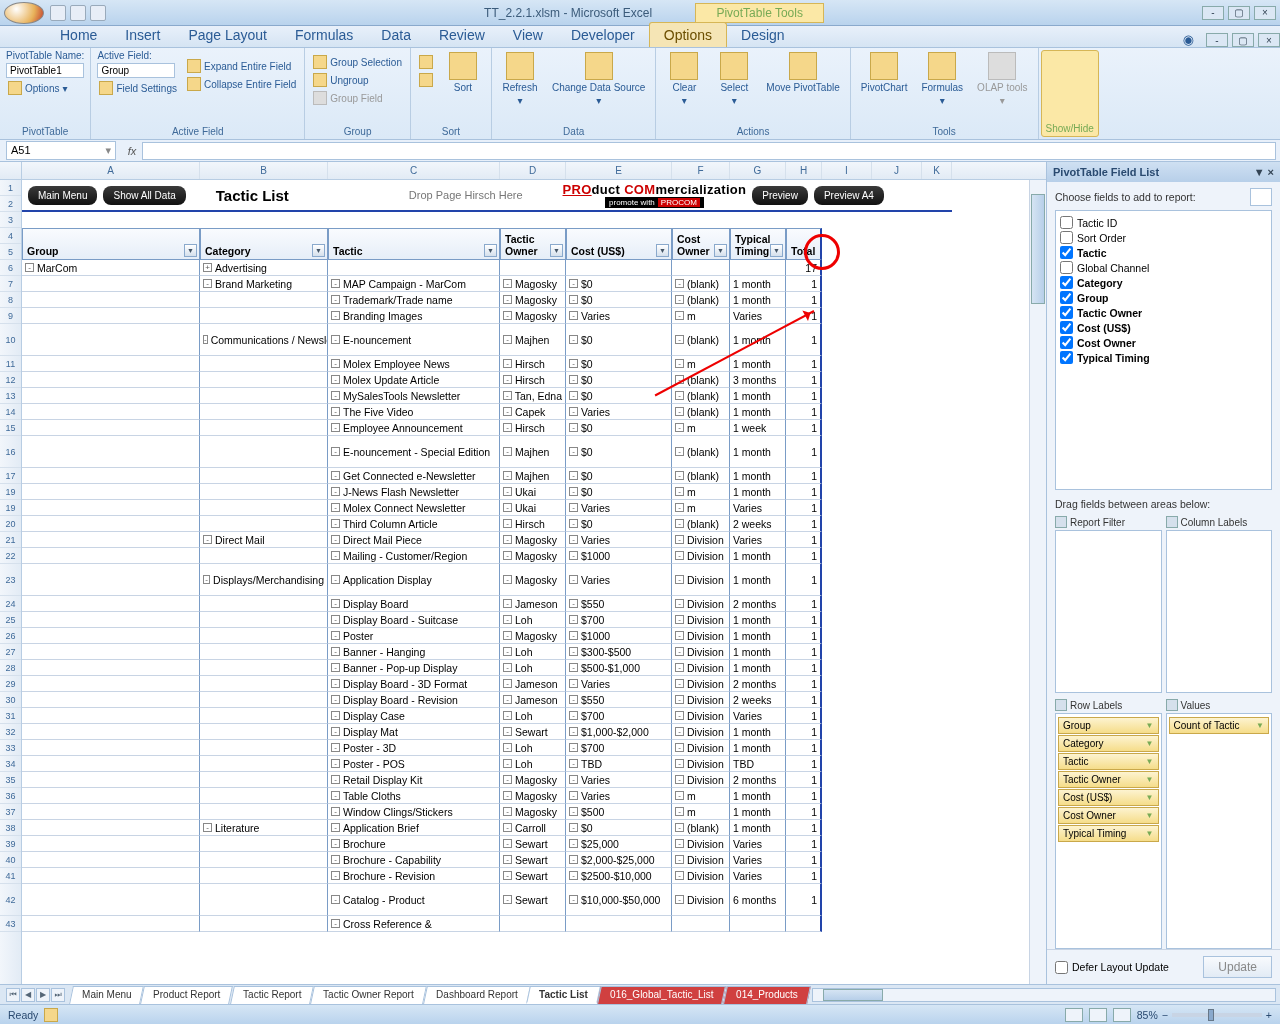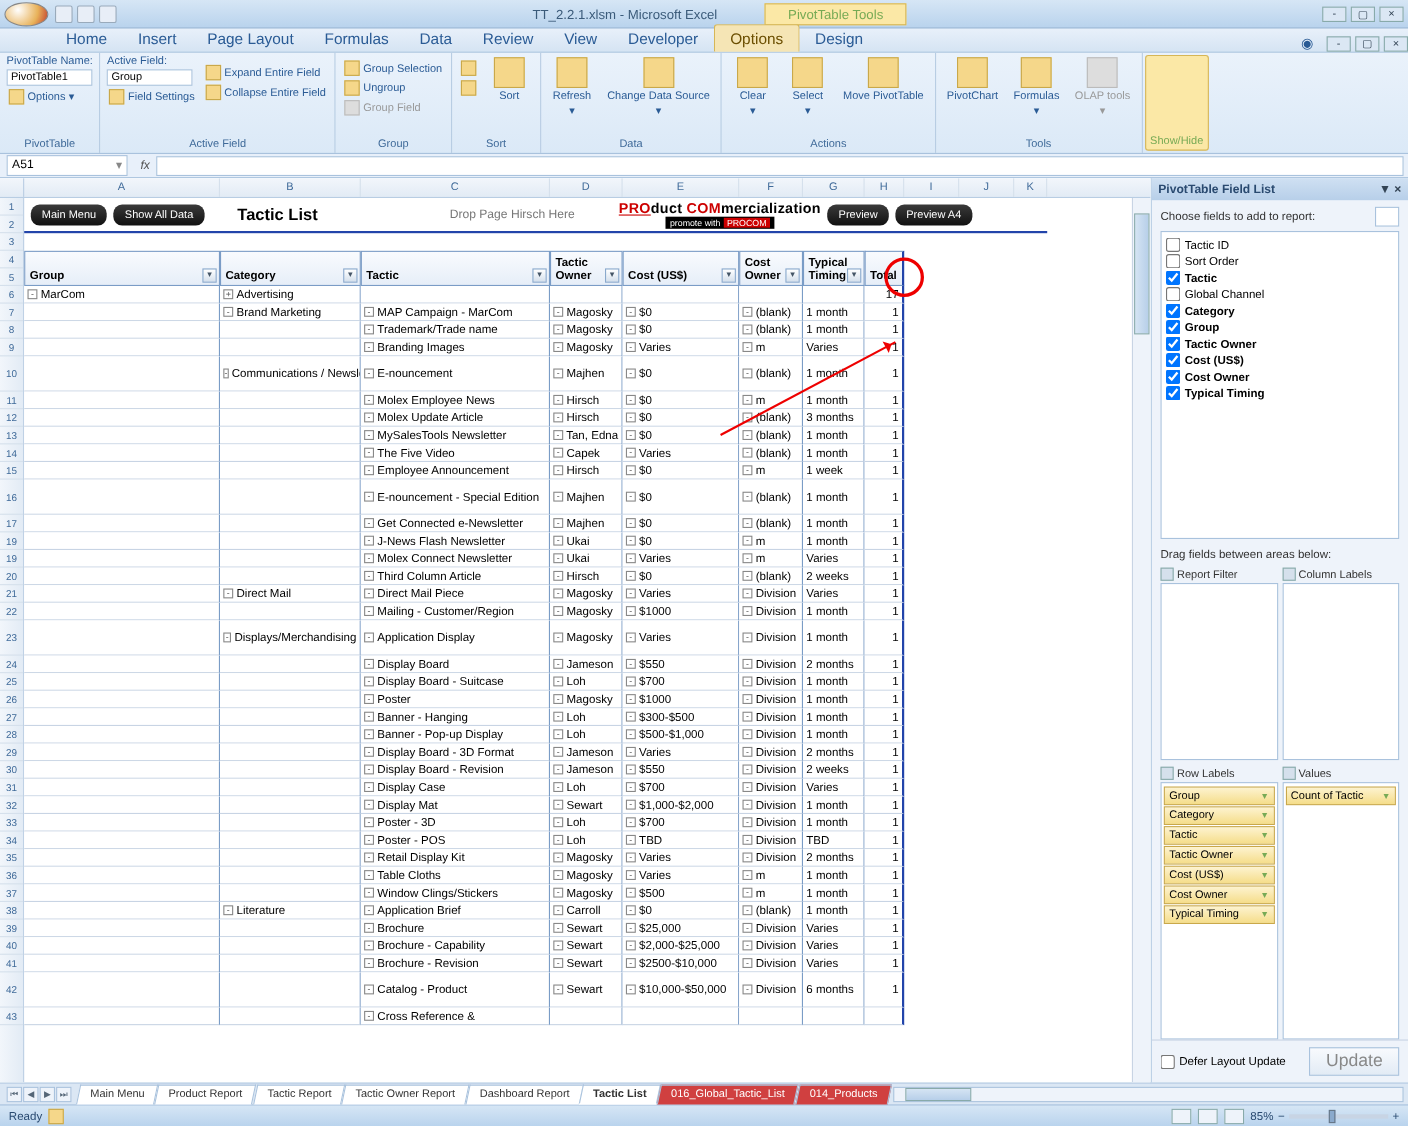--- a/index.html
+++ b/index.html
@@ -99,21 +99,21 @@
 .fl-fields .bold { font-weight:bold;}
 .fl-drag { padding:8px 8px 4px; font-size:10.5px; color:#333;}
 .fl-areas { display:grid; grid-template-columns:1fr 1fr; gap:4px; padding:0 8px; flex:1;}
 .fl-area { display:flex; flex-direction:column;}
 .fl-area-h { font-size:10px; color:#333; padding:2px 0; display:flex; align-items:center; gap:3px;}
 .fl-area-h .ic { width:12px; height:12px; background:#d5e0ec; border:1px solid #8aa;}
 .fl-area-body { background:#fff; border:1px solid #a9c2dd; flex:1; min-height:60px; padding:2px;}
 .fl-chip { background:linear-gradient(#fdf3d0,#f5dd8a); border:1px solid #c9a84a; font-size:10px; padding:2px 4px; margin:1px 0; display:flex; justify-content:space-between; align-items:center;}
 .fl-chip .dd { font-size:8px; color:#7a5;}
 .fl-footer { padding:6px 8px; display:flex; justify-content:space-between; align-items:center; border-top:1px solid #c8d4e4;}
-.fl-footer button { background:linear-gradient(#f8fafd,#e2ebf5); border:1px solid #a9c2dd; padding:3px 14px; font-size:16px; color:#888;}
+.fl-footer button { background:linear-gradient(#f8fafd,#e2ebf5); border:1px solid #a9c2dd; padding:3px 14px; font-size:12px; color:#888;}
 
 
 .sheettabs { height:20px; background:#dbe7f4; border-top:1px solid #a9c2dd; display:flex; align-items:center; padding-left:6px; gap:0; font-size:10px;}
 .sheettabs .nav { display:flex; gap:1px; margin-right:6px;}
 .sheettabs .nav span { width:14px; height:14px; background:#eef3fa; border:1px solid #a9c2dd; display:flex; align-items:center; justify-content:center; font-size:8px; color:#567;}
 .stab { padding:2px 10px; background:#fff; border:1px solid #a9c2dd; border-bottom:none; color:#333; transform:skewX(-12deg);}
 .stab span { display:inline-block; transform:skewX(12deg);}
 .stab.active { background:#fff; font-weight:bold; border-bottom:2px solid #fff;}
 .stab.red { background:#d04040; color:#fff;}
 .sheettabs .scroll { flex:1; height:14px; background:#eef3fa; border:1px solid #a9c2dd; margin:0 4px; position:relative;}

